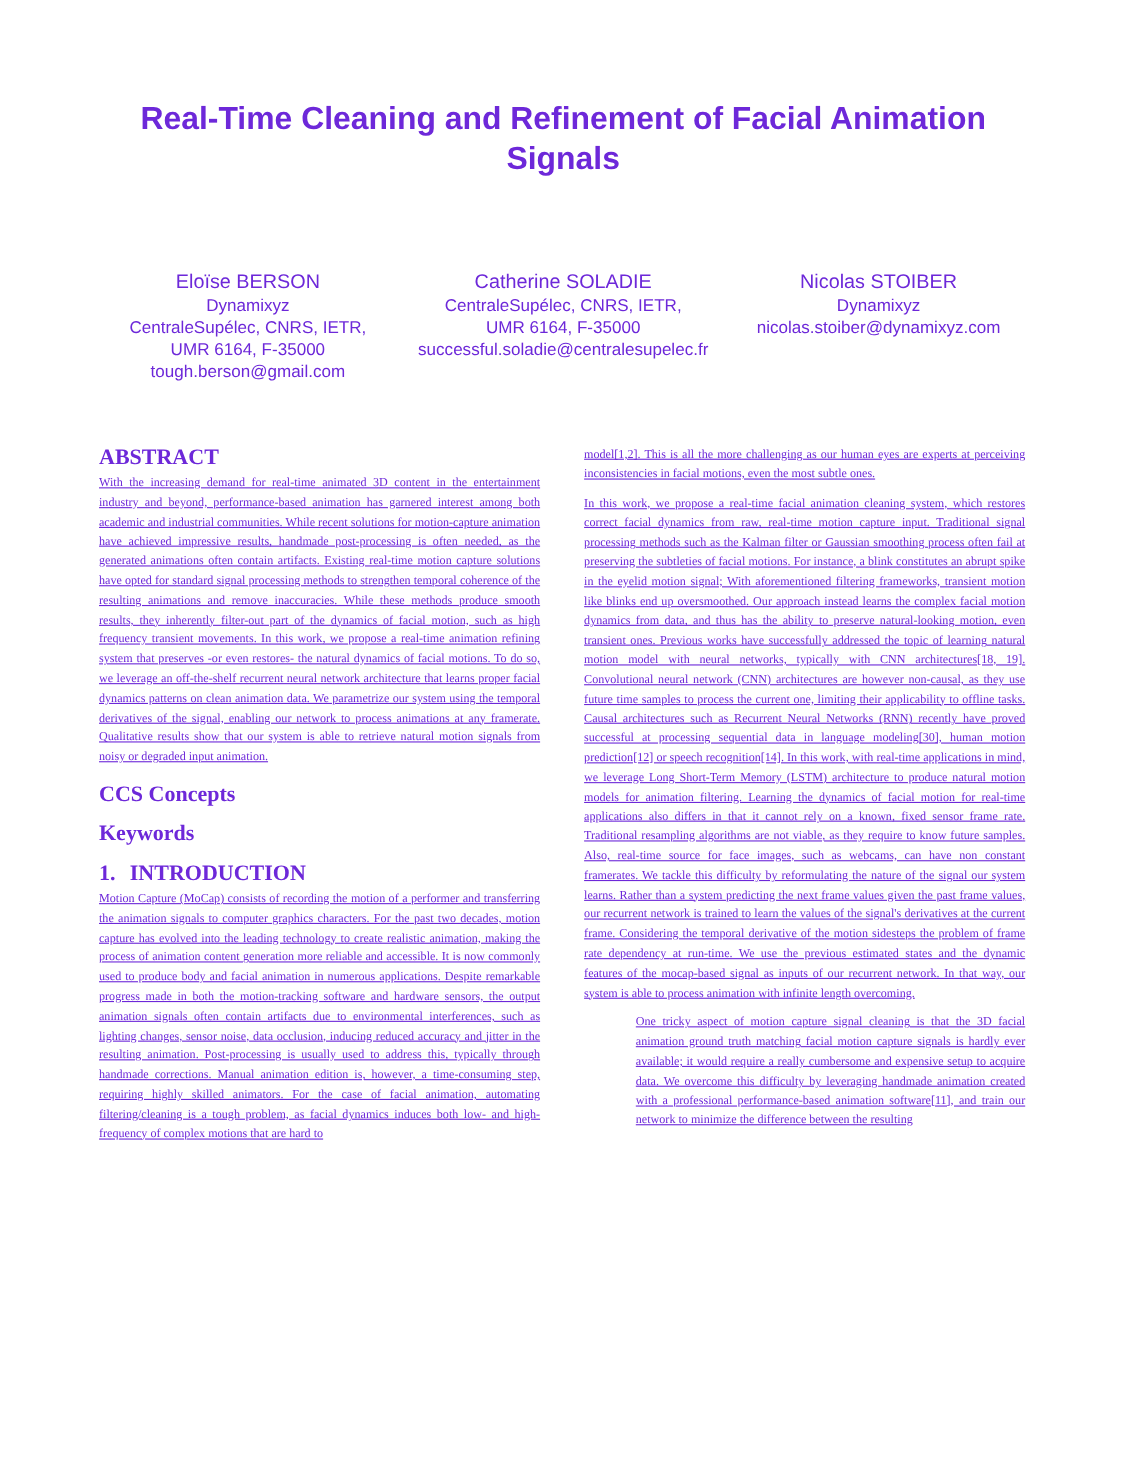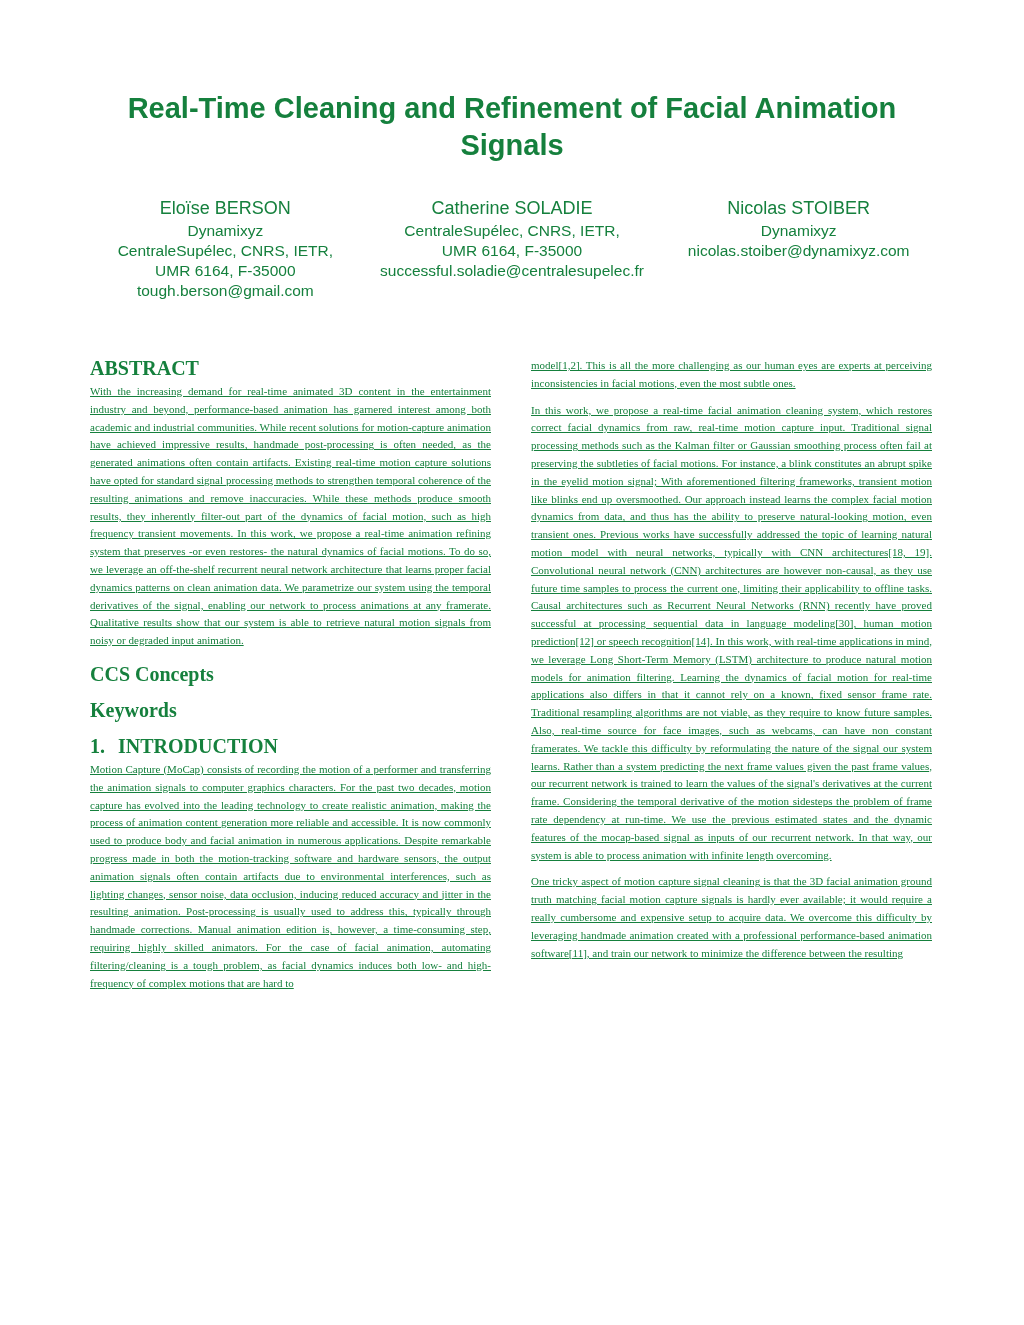--- a/index.html
+++ b/index.html
@@ -1,21 +1,21 @@
 <!DOCTYPE html>
 <html><head>
 <meta charset="utf-8">
 <style>
   html, body { margin: 0; padding: 0; background: #ffffff; }
   .page {
     position: relative;
     width: 1024px;
     height: 1325px;
     background: #ffffff;
-    color: #15803d;
+    color: #6d28d9;
     font-family: "Liberation Serif", serif;
     overflow: hidden;
     box-sizing: border-box;
   }
   .title {
     margin: 0;
     padding-top: 90px;
     text-align: center;
     font-family: "Liberation Sans", sans-serif;
     font-weight: bold;
@@ -31,20 +31,21 @@
   }
   .author-col {
     width: 287px;
     text-align: center;
     font-family: "Liberation Sans", sans-serif;
   }
   .author-name {
     font-size: 18px;
     line-height: 23px;
     margin-bottom: 1px;
+    margin-top: 48px;
   }
   .author-line {
     font-size: 15.5px;
     line-height: 20px;
   }
   .body-cols {
     display: flex;
     margin-top: 56px;
     padding-left: 90px;
     padding-right: 92px;
@@ -63,21 +64,21 @@
     font-size: 20px;
     font-weight: bold;
     margin: 13px 0 3px 0;
     text-align: left;
   }
   .col h2.first { margin-top: 0; }
   .ccs-line { margin-bottom: 2px; }
   .ccs-bold { font-weight: bold; }
   .intro-num { display: inline-block; margin-right: 13px; }
   .rc-para { margin-bottom: 9px !important; }
-  .rc-para:last-child { margin-bottom: 0 !important; }
+  .rc-para:last-child { margin-bottom: 0 !important; margin-left: 47px; }
 </style>
 </head>
 <body>
 
 <div class="page">
 
   <h1 class="title"><span>Real-Time Cleaning and Refinement of Facial Animation</span><br><span>Signals</span></h1>
 
   <div class="authors">
     <div class="author-col">

